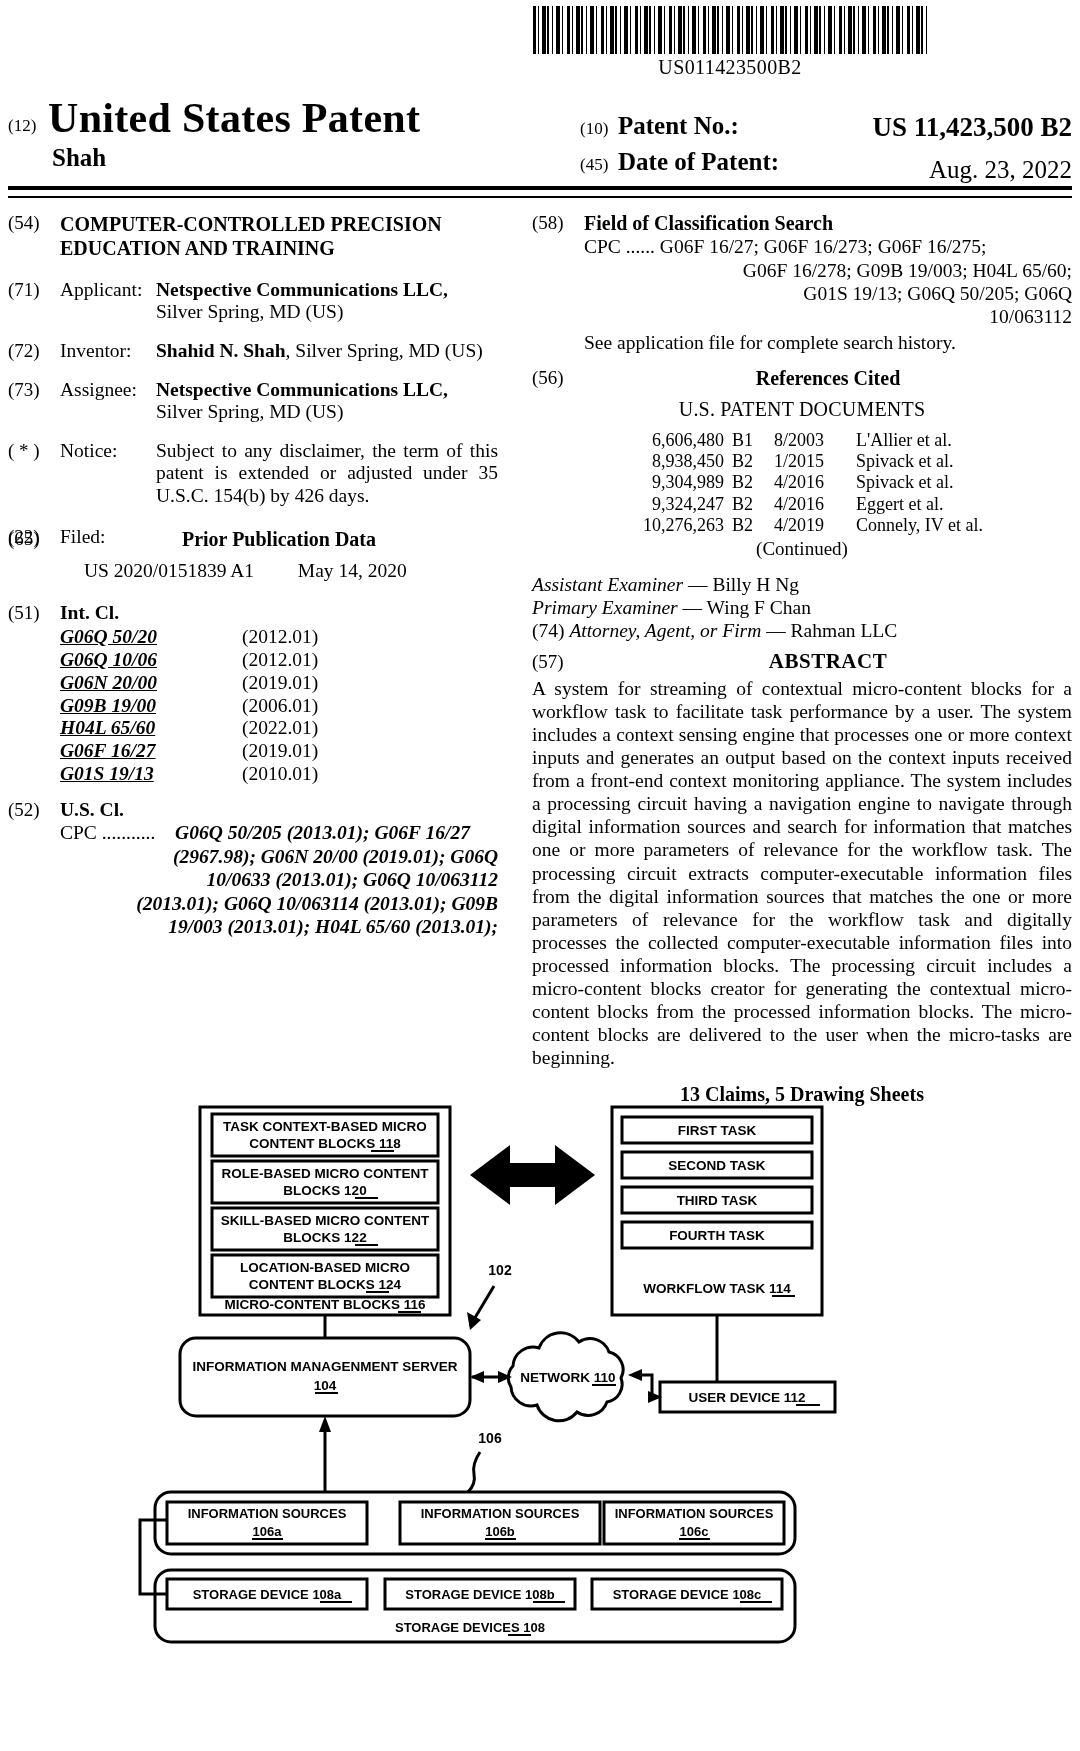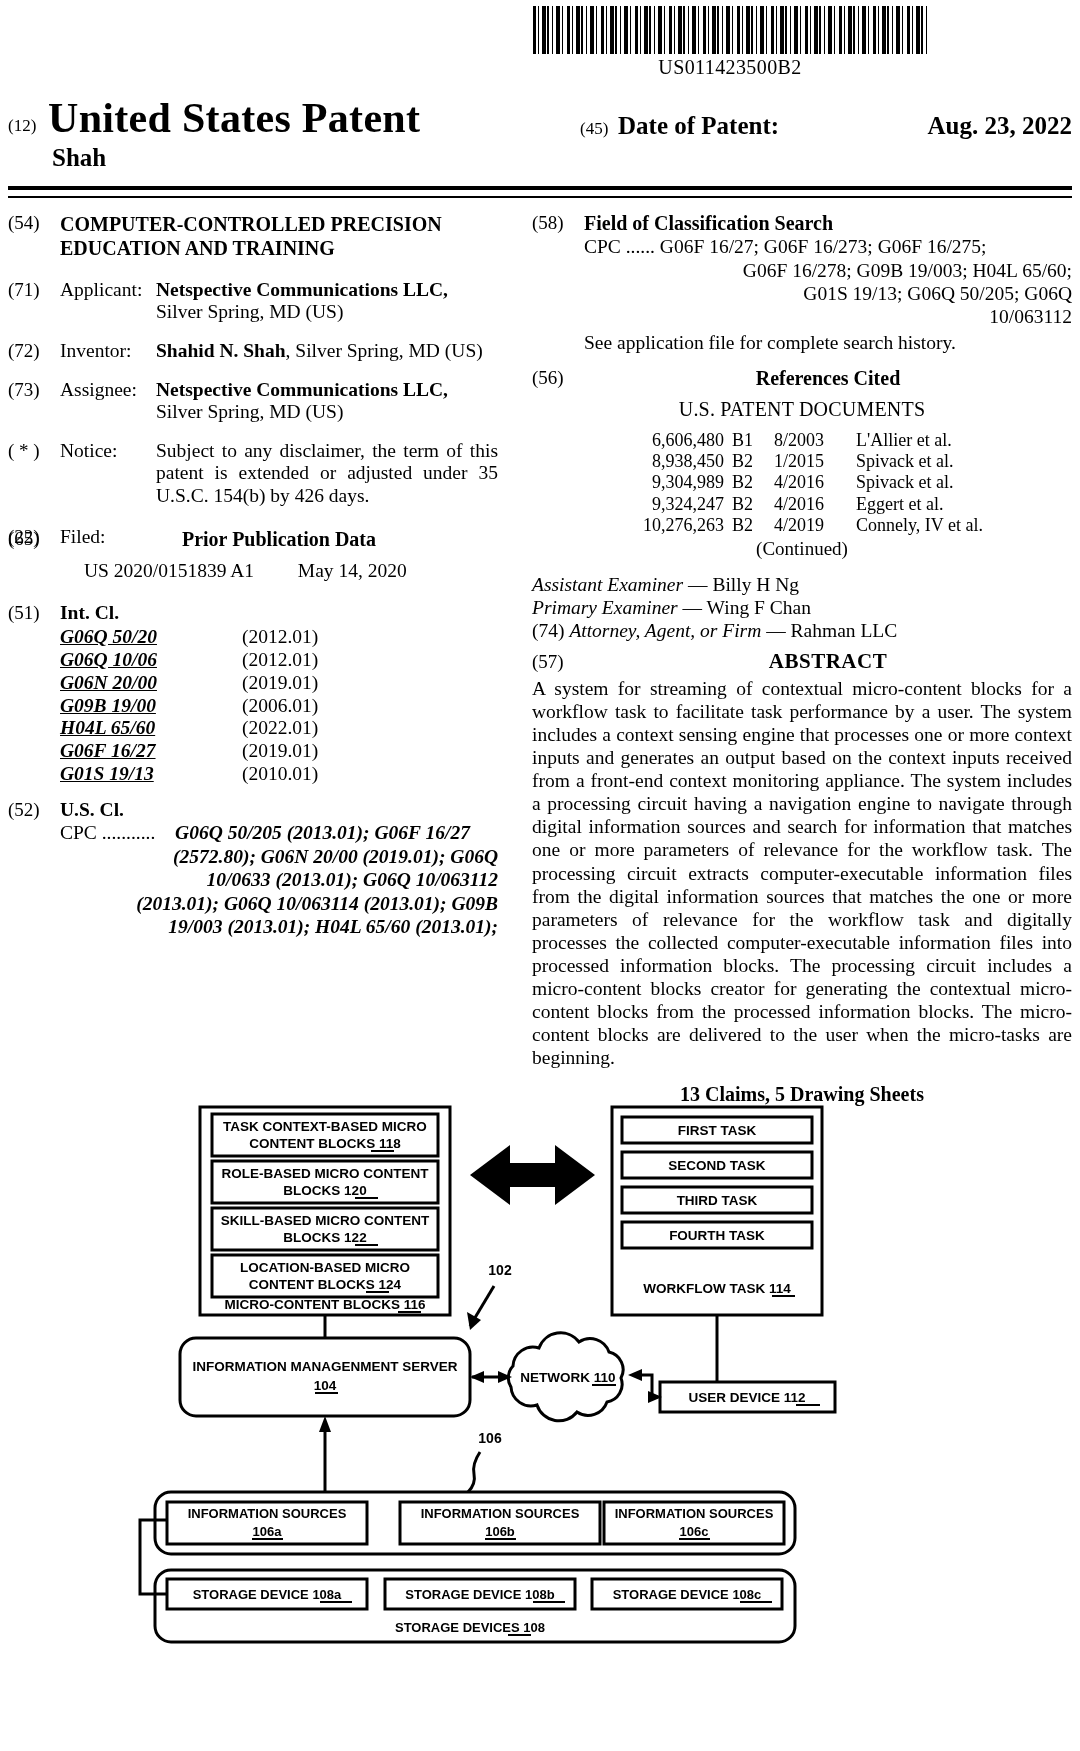--- a/index.html
+++ b/index.html
@@ -31,21 +31,21 @@
   .title-row { position:absolute; left:0; top:88px; width:1080px; height:72px;padding-left:44px; }
   .kind12 { position:absolute; left:8px; top:28px; font-size:17px; }
   .us-patent { position:absolute; left:48px; top:6px; font-size:42px; font-weight:bold; letter-spacing:.3px; }
   .inventor-name { position:absolute; left:52px; top:56px; font-size:25px; font-weight:bold; }
 
   .pn-row { position:absolute; left:580px; top:112px; width:500px; }
   .pn-line { position:relative; height:36px; }
   .pn-k { position:absolute; left:0px; top:7px; font-size:17px; }
   .pn-lbl { position:absolute; left:38px; top:0px; font-size:25px; font-weight:bold; }
   .pn-val { position:absolute; right:8px; top:0px; font-size:27px; font-weight:bold; white-space:nowrap; }
-  .dp-val { position:absolute; right:8px; top:0px; font-size:25px; font-weight:bold; white-space:nowrap; }
+  .dp-val { position:absolute; right:8px; top:8px; font-size:25px; font-weight:normal; white-space:nowrap; }
 
   .rule { position:absolute; left:8px; width:1064px; background:#000; }
   .rule-thick { height:4px; }
   .rule-thin { height:2px; }
 
   
   .col { position:absolute; font-size:19.5px; line-height:1.16; }
   .col-left { left:8px; top:212px; width:490px; }
   .col-right { left:532px; top:212px; width:540px; }
 
@@ -109,20 +109,25 @@
   </div>
 
   <div class="title-row">
     <span class="kind12">(12)</span>
     <span class="us-patent">United States Patent</span>
     <span class="inventor-name">Shah</span>
   </div>
 
   <div class="pn-row">
     <div class="pn-line">
+      <span class="pn-k">(10)</span>
+      <span class="pn-lbl">Patent No.:</span>
+      <span class="pn-val">US 11,423,500 B2</span>
+    </div>
+    <div class="pn-line">
       <span class="pn-k">(45)</span>
       <span class="pn-lbl">Date of Patent:</span>
       <span class="dp-val">Aug. 23, 2022</span>
     </div>
   </div>
 
   <div class="rule rule-thick" style="top:186px;"></div>
   <div class="rule rule-thin" style="top:196px;"></div>
 
   <div class="col col-left">
@@ -217,21 +222,21 @@
 
     <div class="item" style="margin-top:6px;">
       <span class="code">(52)</span>
       <div class="b" style="margin-left:52px;">U.S. Cl.</div>
       <div class="cpc-block">
         <div class="cpc-first">
           <span>CPC ...........</span>
           <span style="display:inline-block;width:10px;"></span>
           <span class="bi">G06Q 50/205 (2013.01); G06F 16/27</span>
         </div>
-        <div class="bi">(2572.80); G06N 20/00 (2019.01); G06Q</div>
+        <div class="bi">(2967.98); G06N 20/00 (2019.01); G06Q</div>
         <div class="bi">10/0633 (2013.01); G06Q 10/063112</div>
         <div class="bi">(2013.01); G06Q 10/063114 (2013.01); G09B</div>
         <div class="bi">19/003 (2013.01); H04L 65/60 (2013.01);</div>
       </div>
     </div>
 
   </div>
 
   <div class="col col-right">
 

